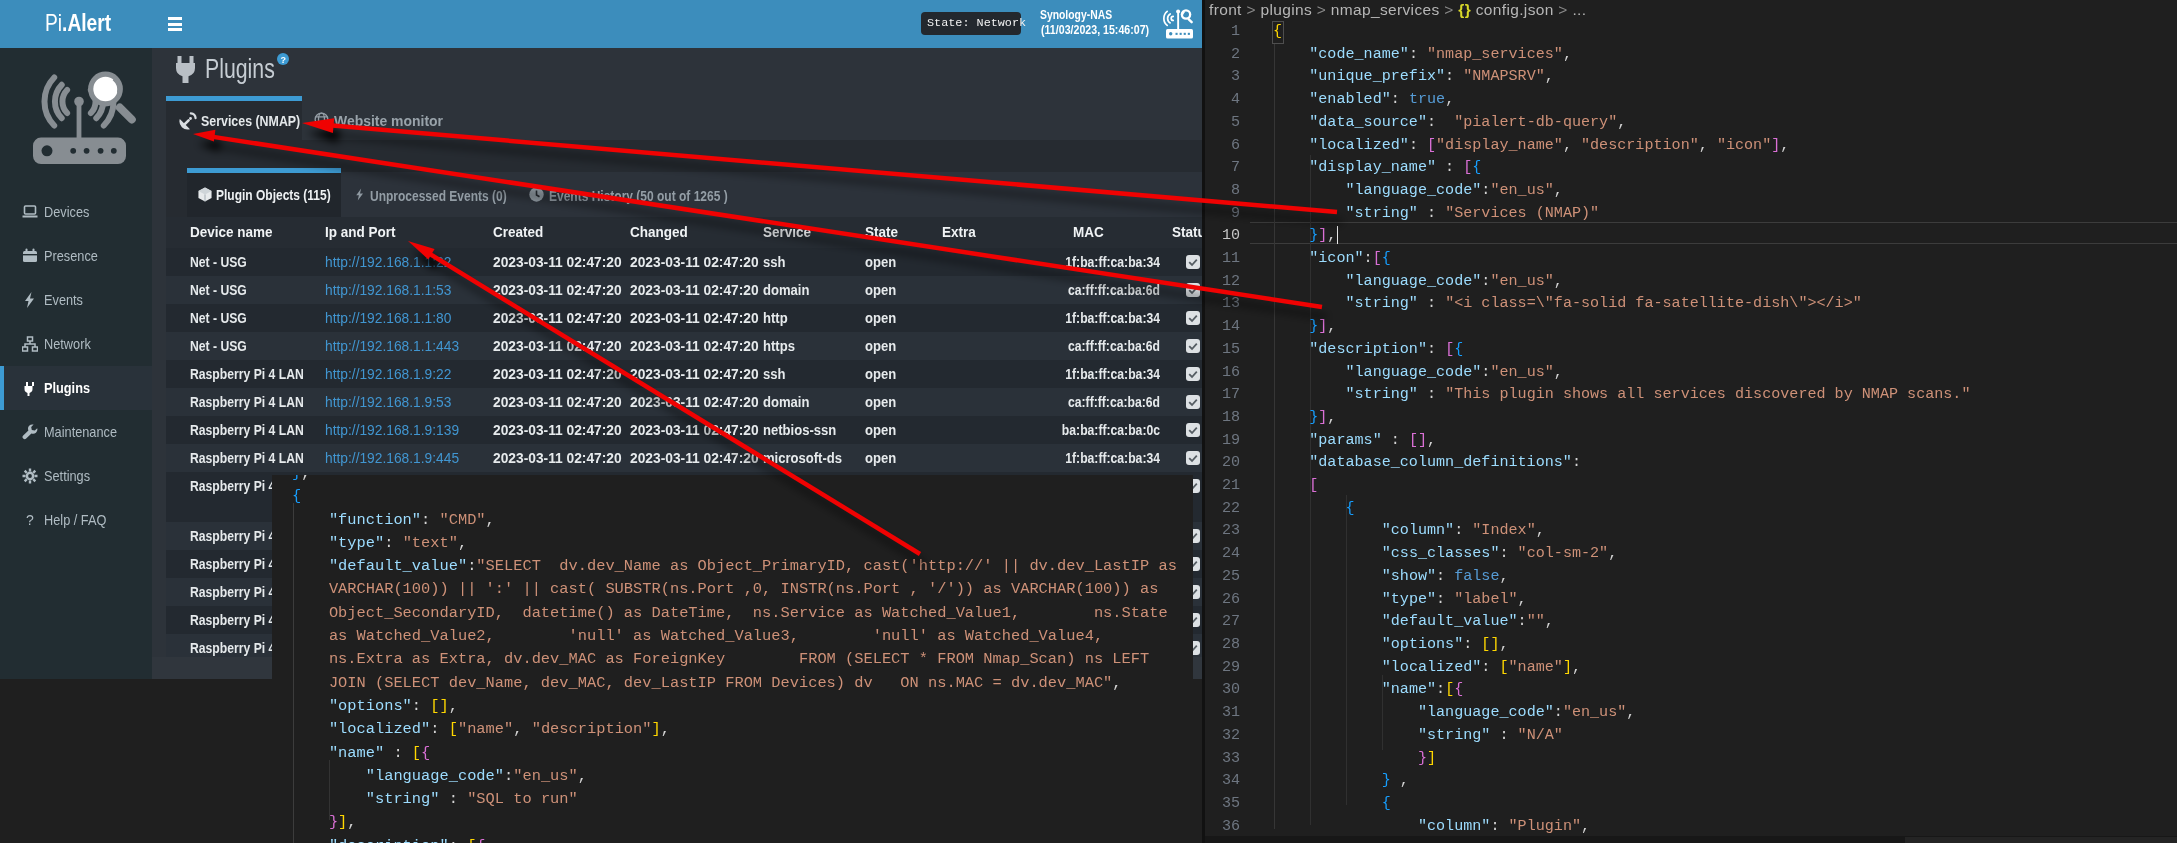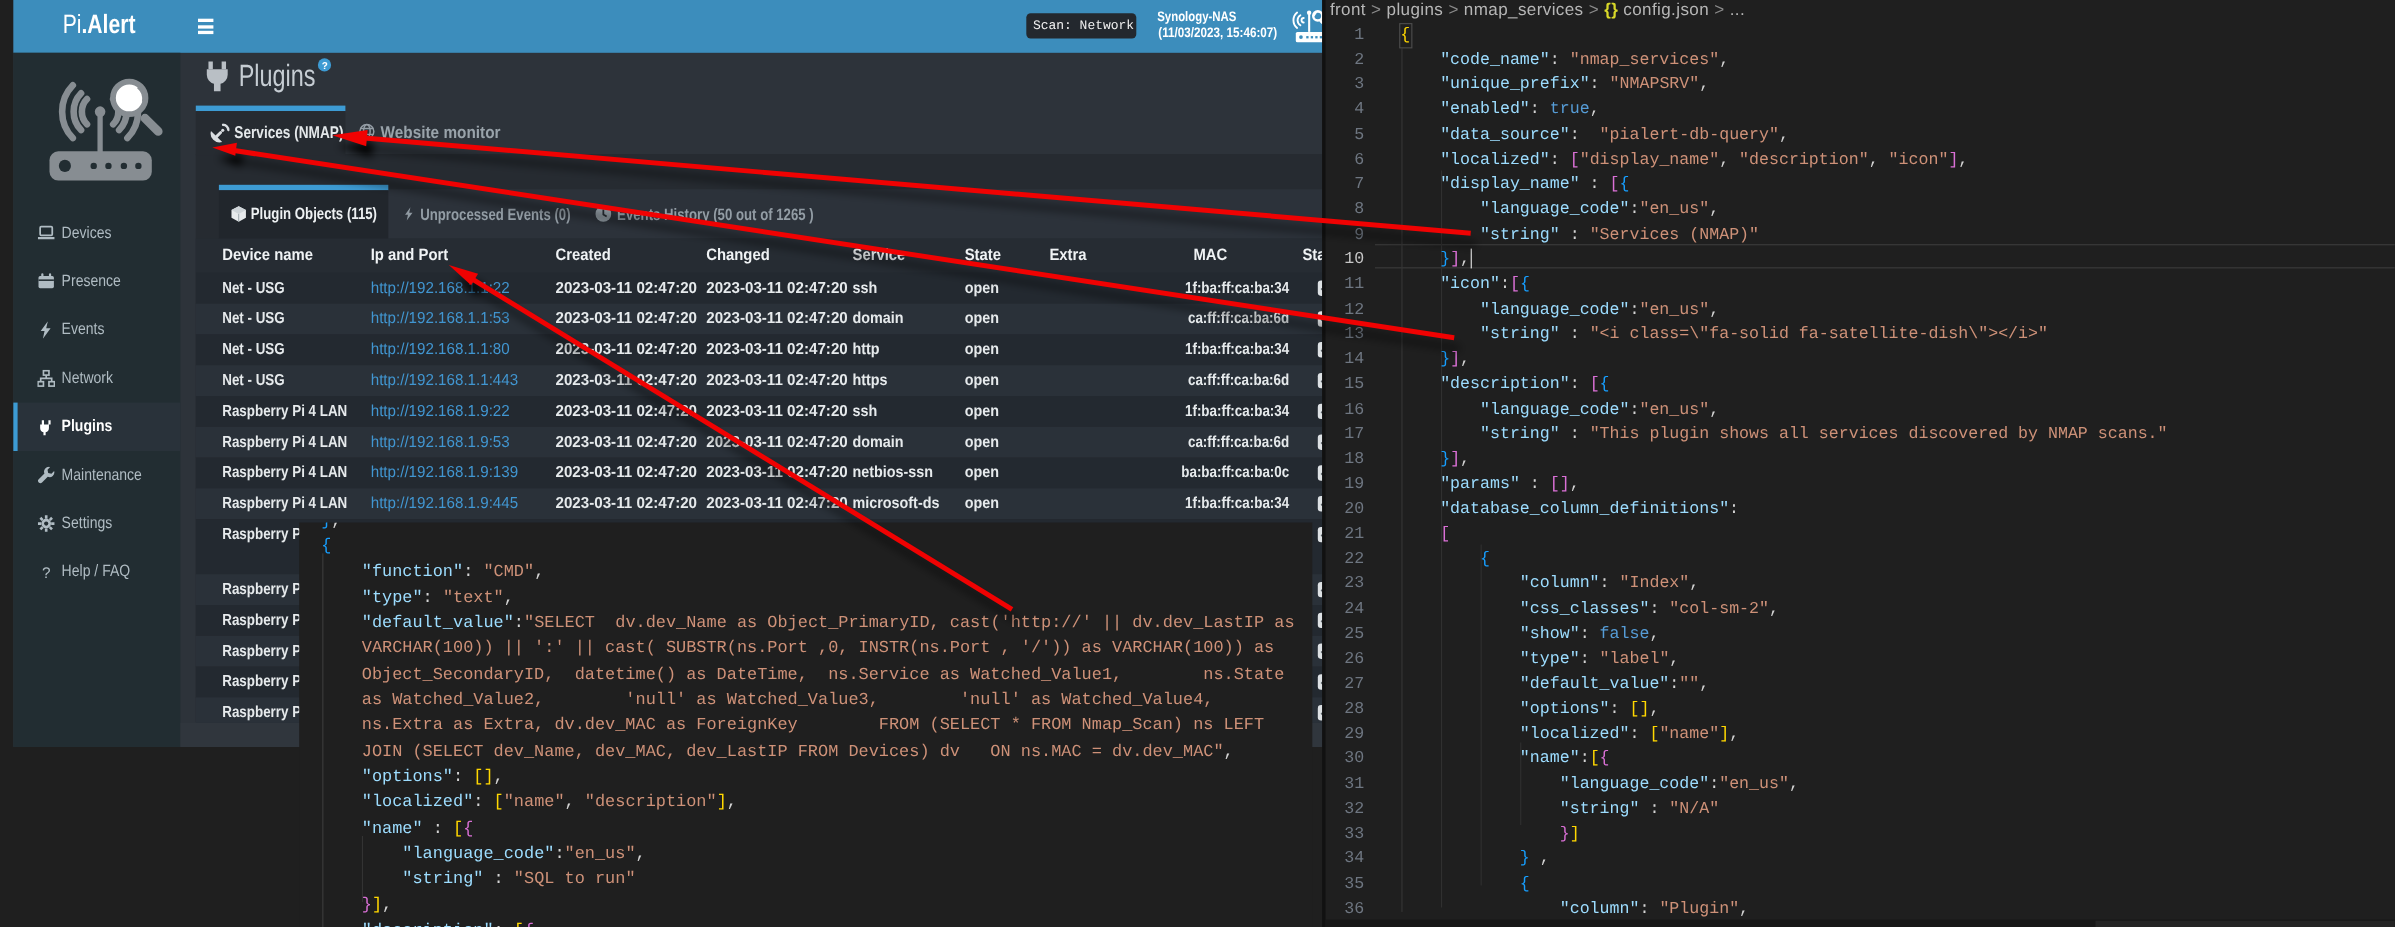--- a/index.html
+++ b/index.html
@@ -1,27 +1,27 @@
 <!DOCTYPE html>
 <html><head><meta charset="utf-8"><style>
 html,body{margin:0;padding:0}
 body{width:2177px;height:843px;overflow:hidden;position:relative;background:#1f1f1f;
  font-family:"Liberation Sans",sans-serif;}
 .abs{position:absolute}
 .t{position:absolute;white-space:nowrap}
 .mono{font-family:"Liberation Mono",monospace;white-space:pre}
 </style></head><body>
-<div class="abs" style="left:12px;top:0;width:1202px;height:679px;background:#2d333a;overflow:hidden">
+<div class="abs" style="left:0;top:0;width:1202px;height:679px;background:#2d333a;overflow:hidden">
     <div class="abs" style="left:0;top:0;width:1202px;height:48px;background:#3c8dbc"></div>
     <div class="t" style="left:45px;top:9px;font-size:24px;font-weight:400;color:#fff;transform:scaleX(0.8);transform-origin:0 0;">Pi<span style="font-weight:700">.Alert</span></div>
     <div class="abs" style="left:168px;top:17px;width:14px;height:3px;background:#fff"></div>
     <div class="abs" style="left:168px;top:22.5px;width:14px;height:3px;background:#fff"></div>
     <div class="abs" style="left:168px;top:28px;width:14px;height:3px;background:#fff"></div>
     <div class="abs" style="left:921px;top:12px;width:100px;height:23px;background:#23282e;border-radius:4px"></div>
-    <div class="t mono" style="left:927px;top:15.5px;font-size:11.8px;color:#f2f2f2">Scan: Network</div>
+    <div class="t mono" style="left:927px;top:15.5px;font-size:11.8px;color:#f2f2f2">State: Network</div>
     <div class="t" style="left:1040px;top:7.5px;font-size:12.5px;font-weight:700;color:#fff;transform:scaleX(0.83);transform-origin:0 0;">Synology-NAS</div>
     <div class="t" style="left:1041px;top:23px;font-size:12.5px;font-weight:700;color:#fff;transform:scaleX(0.85);transform-origin:0 0;">(11/03/2023, 15:46:07)</div>
     <svg class="abs" style="left:1162px;top:7px" width="38" height="34" viewBox="0 0 38 34">
 <g stroke="#fff" fill="none" stroke-width="1.7" stroke-linecap="round">
 <path d="M8.2 6.9 A5.2 5.2 0 0 0 8.2 15.9"></path>
 <path d="M5.2 4.4 A9 9 0 0 0 5.2 18.4"></path>
 <path d="M11.2 9.4 A1.8 1.8 0 0 0 11.2 13.4"></path>
 </g>
 <rect x="15.2" y="5" width="1.9" height="17" fill="#fff"></rect>
 <circle cx="16.1" cy="4.5" r="2" fill="#fff"></circle>

